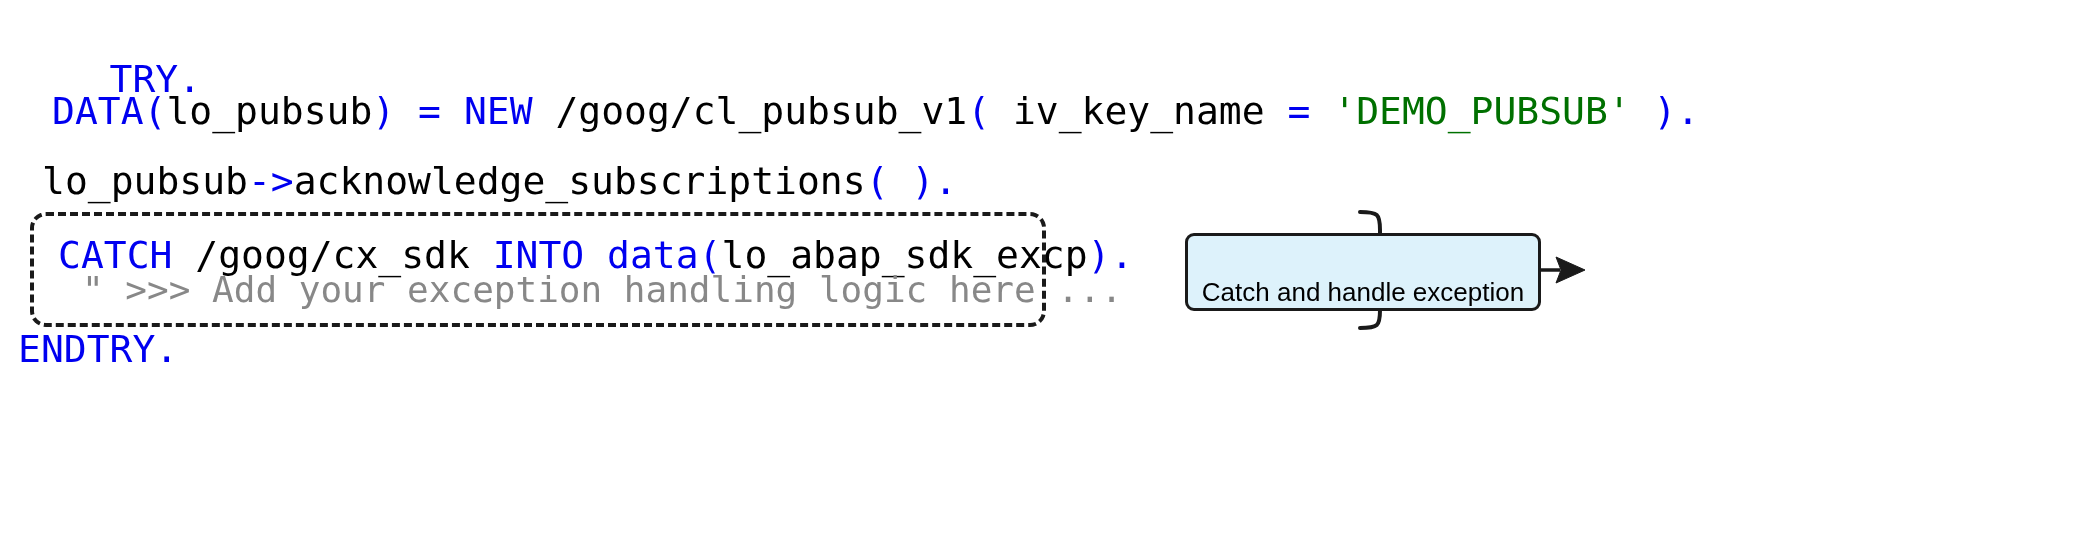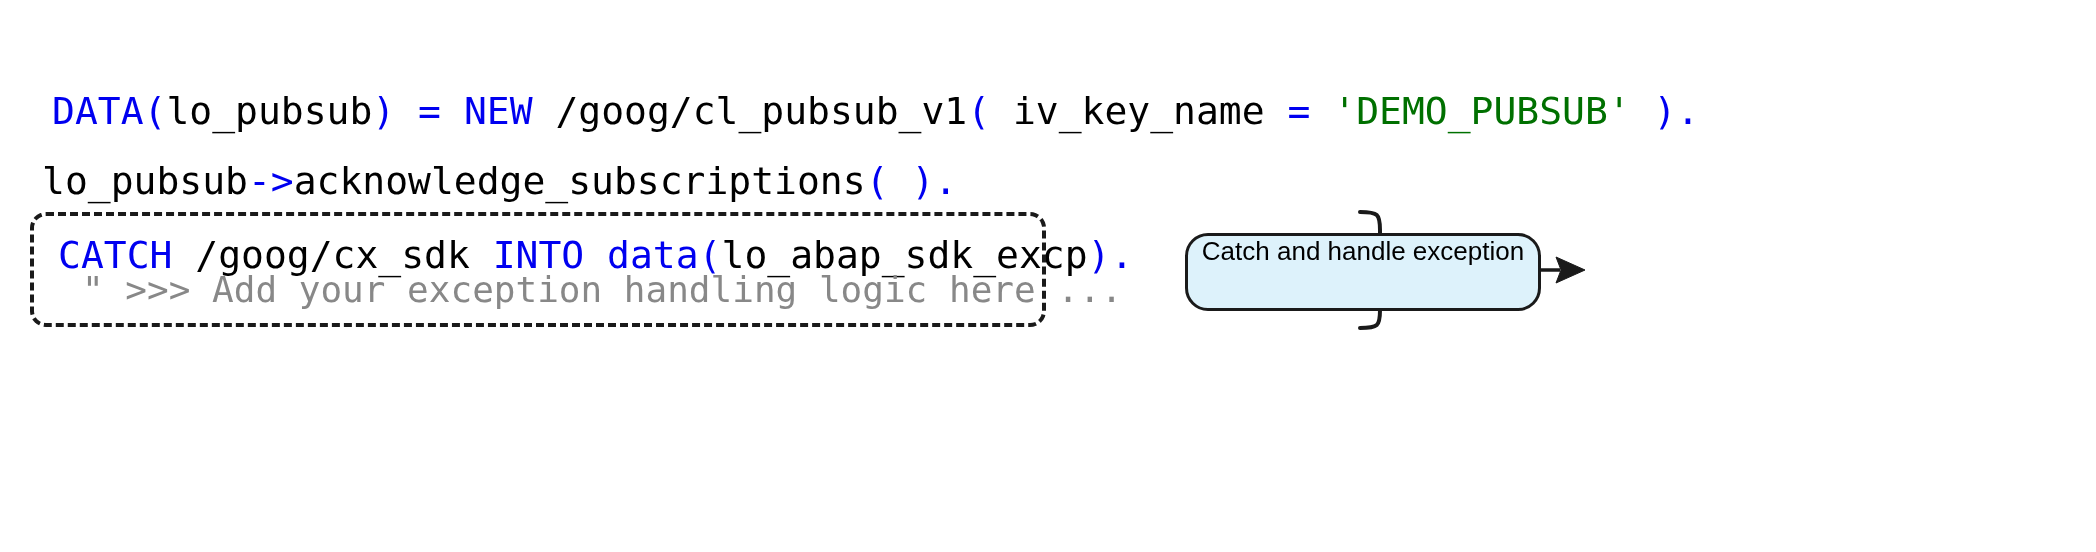--- a/index.html
+++ b/index.html
@@ -65,47 +65,51 @@
 
   
   #callout-box {
     position: absolute;
     left: 1185px;
     top: 233px;
     width: 356px;
     height: 78px;
     background: #ddf2fb;
     border: 3px solid #1a1a1a;
-    border-radius: 23px;
+    border-radius: 9px;
     box-sizing: border-box;
     display: flex;
-    align-items: flex-start;
+    align-items: flex-end;
     justify-content: center;
   }
   #callout-label {
     font-family: "Liberation Sans", sans-serif;
     font-size: 26px;
     color: #000000;
     white-space: nowrap;
   }
 </style>
 </head>
 <body>
 
 <div id="canvas">
 
+  <div class="code-line" id="line-try">
+    <span class="kw">TRY</span><span class="punc">.</span>
+  </div>
 
   <div class="code-line" id="line-data"><span class="kw">DATA</span><span class="punc">(</span><span class="plain">lo_pubsub</span><span class="punc">)</span><span class="plain"> </span><span class="punc">=</span><span class="plain"> </span><span class="kw">NEW</span><span class="plain"> /goog/cl_pubsub_v1</span><span class="punc">(</span><span class="plain"> iv_key_name </span><span class="punc">=</span><span class="plain"> </span><span class="str">'DEMO_PUBSUB'</span><span class="plain"> </span><span class="punc">)</span><span class="punc">.</span></div>
 
   <div class="code-line" id="line-catch"><span class="kw">CATCH</span><span class="plain"> /goog/cx_sdk </span><span class="kw">INTO</span><span class="plain"> </span><span class="kw">data</span><span class="punc">(</span><span class="plain">lo_abap_sdk_excp</span><span class="punc">)</span><span class="punc">.</span></div>
 
   <div class="code-line" id="line-ack"><span class="plain">lo_pubsub</span><span class="punc">-&gt;</span><span class="plain">acknowledge_subscriptions</span><span class="punc">(</span><span class="plain"> </span><span class="punc">)</span><span class="punc">.</span></div>
 
   <div class="code-line" id="line-comment"><span class="cmt">" &gt;&gt;&gt; Add your exception handling logic here ...</span></div>
 
+  <div class="code-line" id="line-endtry"><span class="kw">ENDTRY</span><span class="punc">.</span></div>
 
   <div id="dashed-box"></div>
 
   <svg id="connector" viewBox="0 0 560 140">
 
     <path d="M 320 12
              C 338 12, 340 14, 340 30
              L 340 58
              C 340 68, 344 70, 352 70
              C 344 70, 340 72, 340 82

